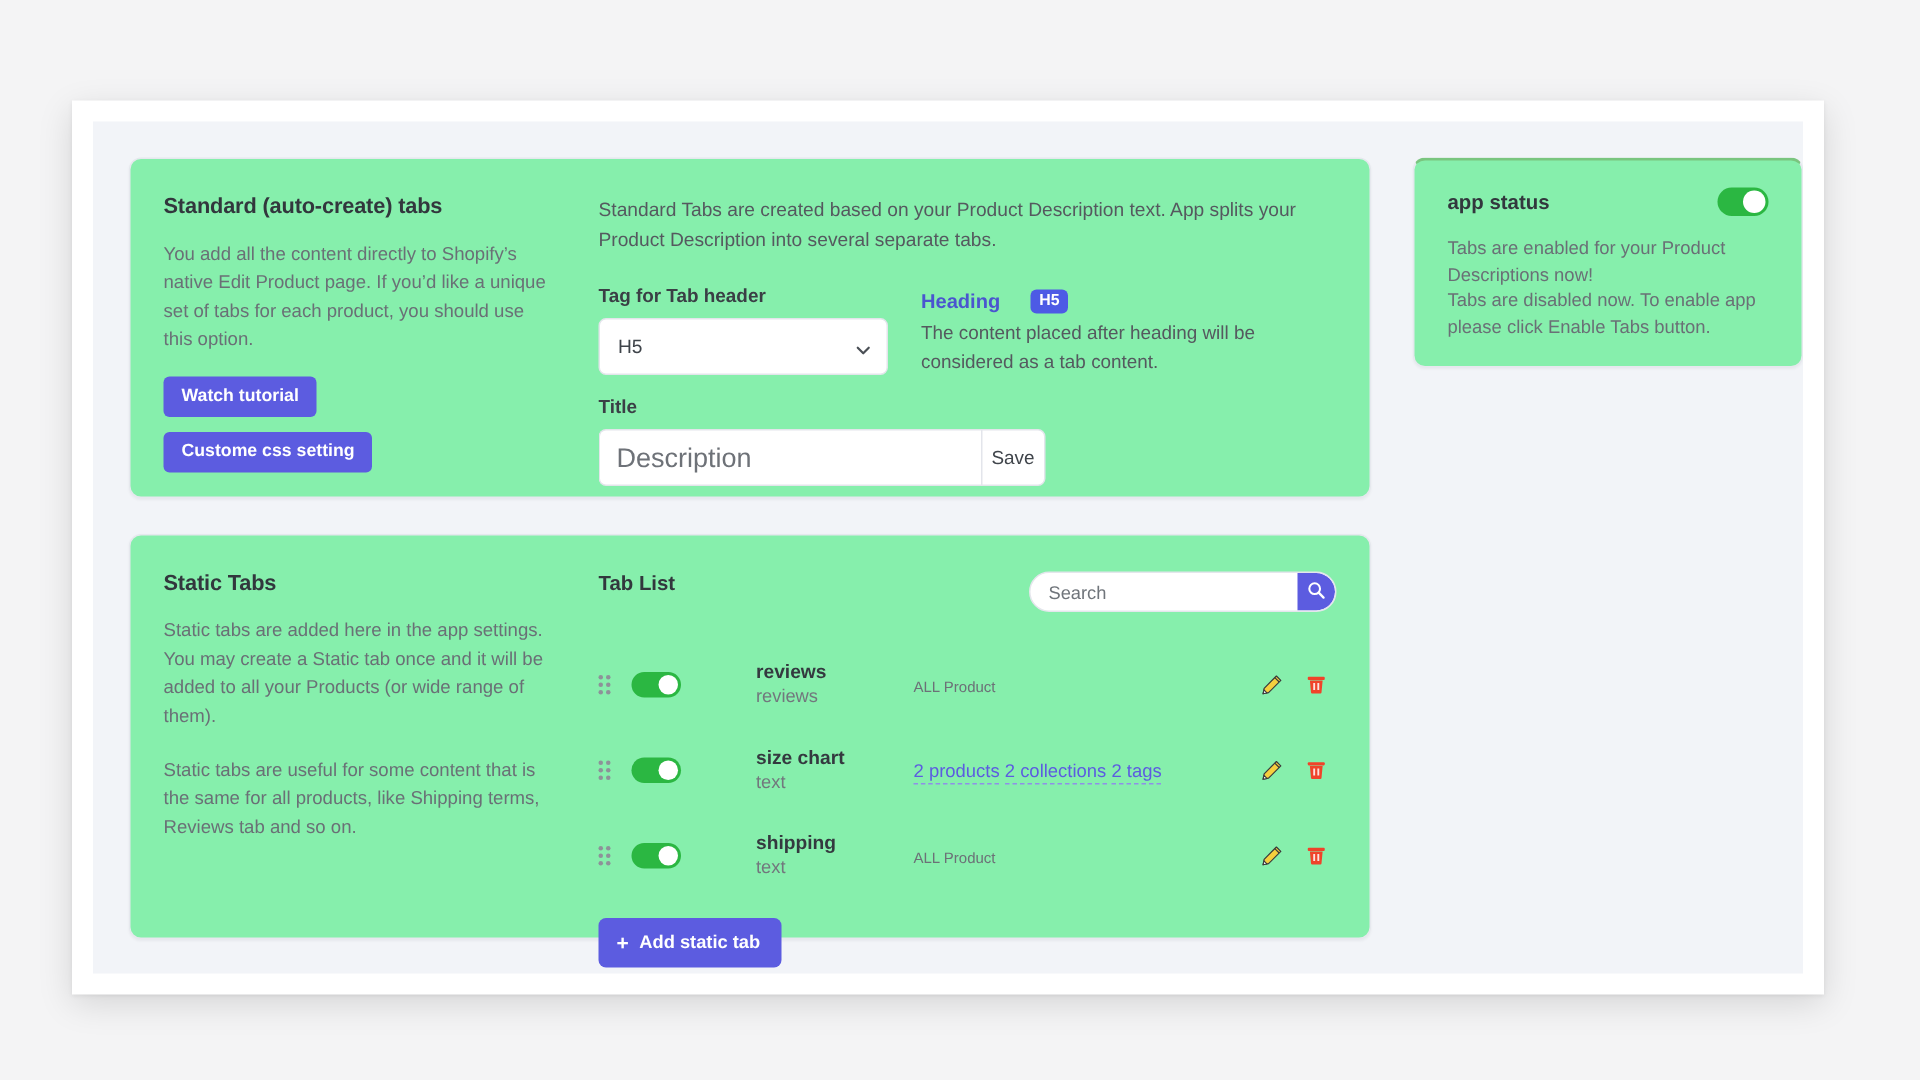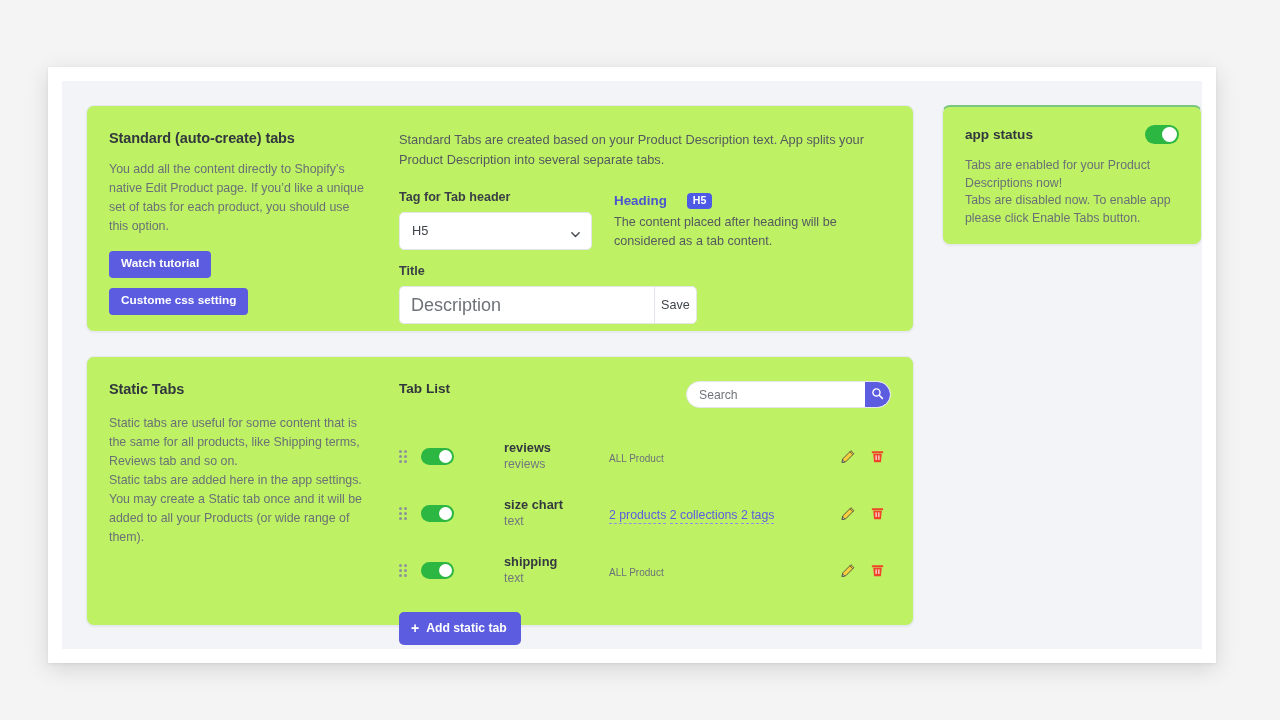--- a/index.html
+++ b/index.html
@@ -22,21 +22,21 @@
   #app-canvas {
     position: absolute;
     left: 14px; top: 14px;
     width: 1140px; height: 568px;
     background: #f2f4f8;
     overflow: hidden;
   }
 
   
   .card {
-    background: #bef264;
+    background: #86efac;
     border: 1px solid #e6e8ee;
     border-radius: 8px;
     box-shadow: 0 1px 2px rgba(16,24,40,0.05);
   }
 
   
   #card-standard {
     position: absolute;
     left: 24px; top: 24px;
     width: 828px; height: 227px;
@@ -383,22 +383,22 @@
             <p class="heading-desc">The content placed after heading will be considered as a tab content.</p>
           </div>
         </div>
       </div>
     </div>
 
     <div id="card-static" class="card">
 
       <div class="static-left">
         <h2 class="sect-title">Static Tabs</h2>
+        <p class="sect-body">Static tabs are added here in the app settings. You may create a Static tab once and it will be added to all your Products (or wide range of them).</p>
         <p class="sect-body" style="margin-top:17px;">Static tabs are useful for some content that is the same for all products, like Shipping terms, Reviews tab and so on.</p>
-        <p class="sect-body">Static tabs are added here in the app settings. You may create a Static tab once and it will be added to all your Products (or wide range of them).</p>
       </div>
 
       <div class="static-right">
         <div class="tablist-head">
           <h3 class="tl-title">Tab List</h3>
 
           <div class="search-wrap">
             <input type="text" placeholder="Search" style="">
             <button class="search-btn">
               <span>

